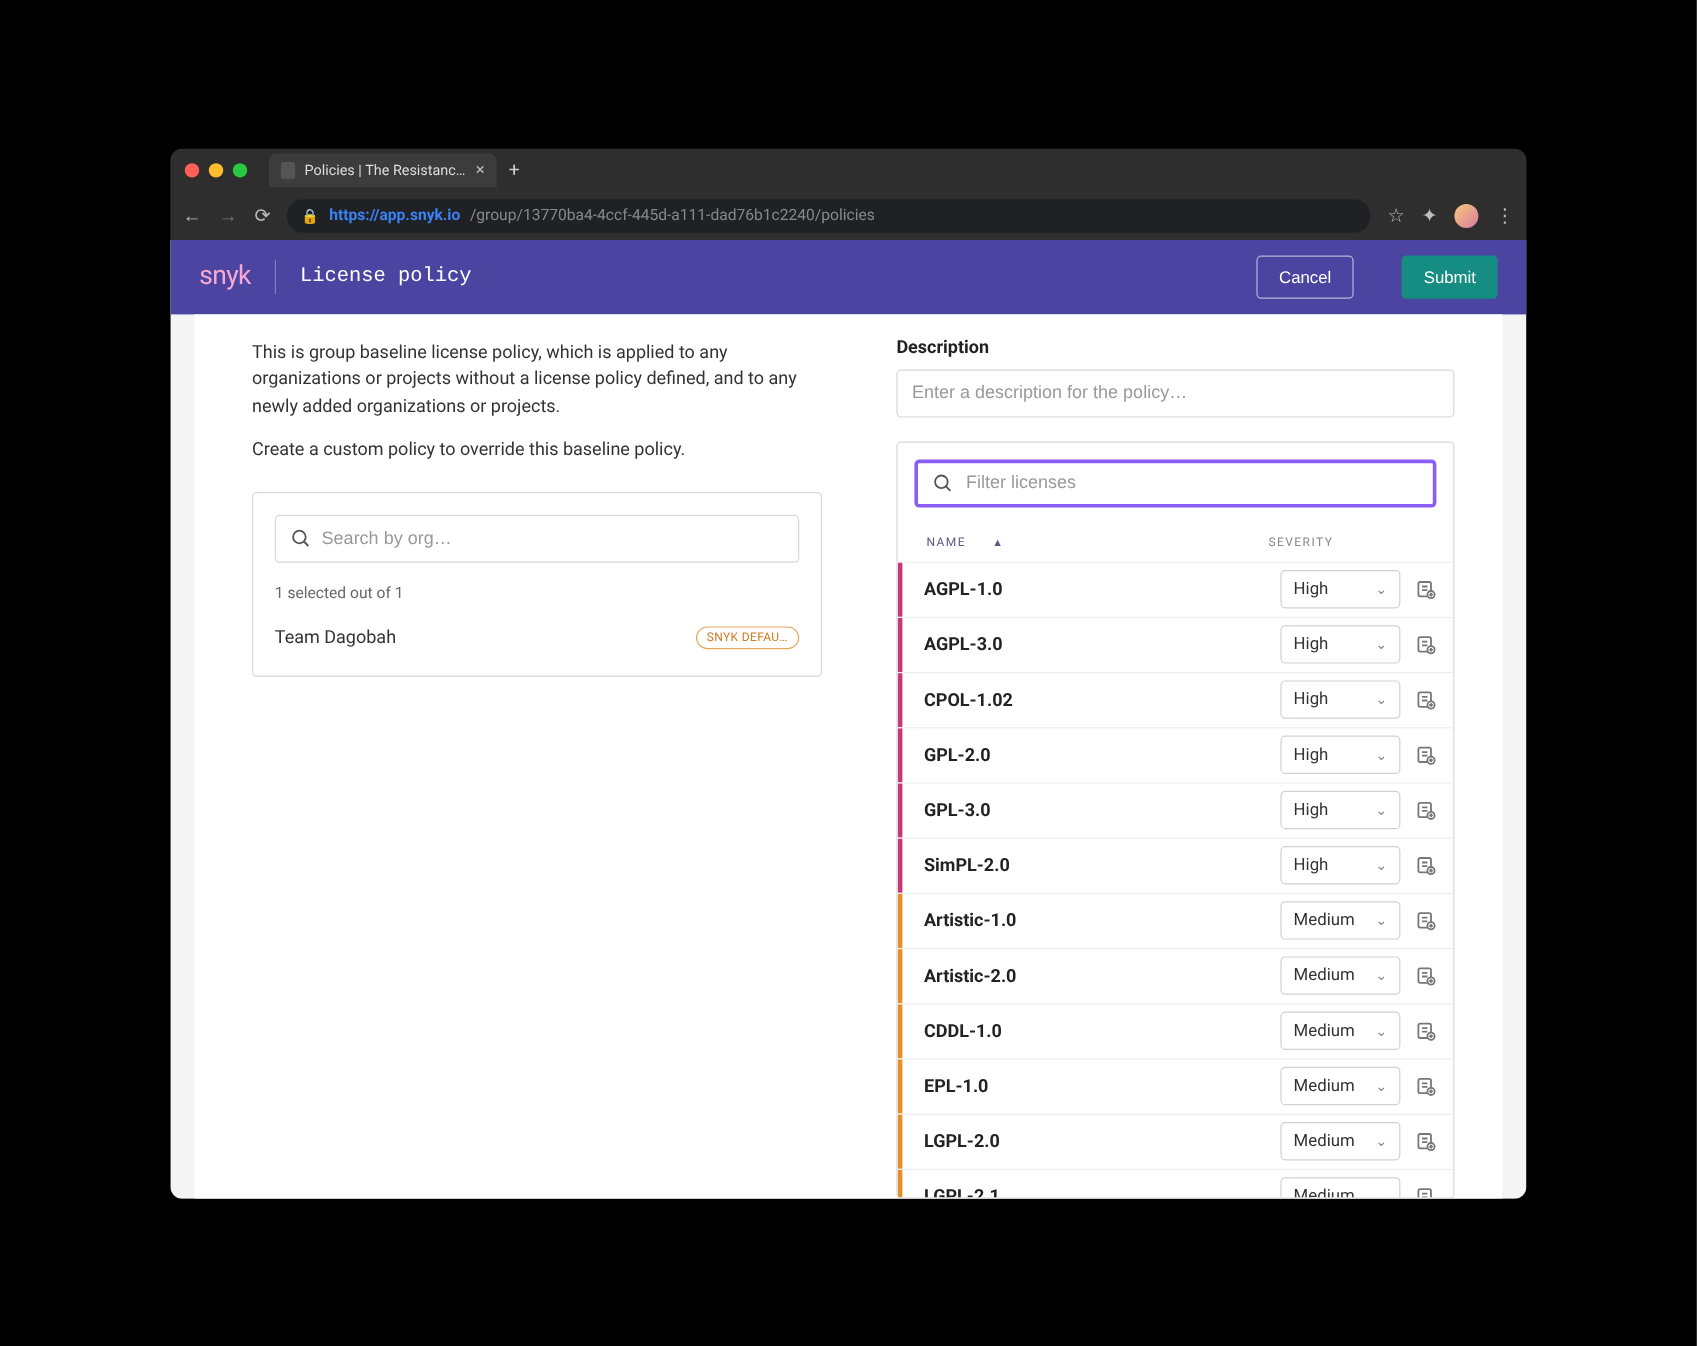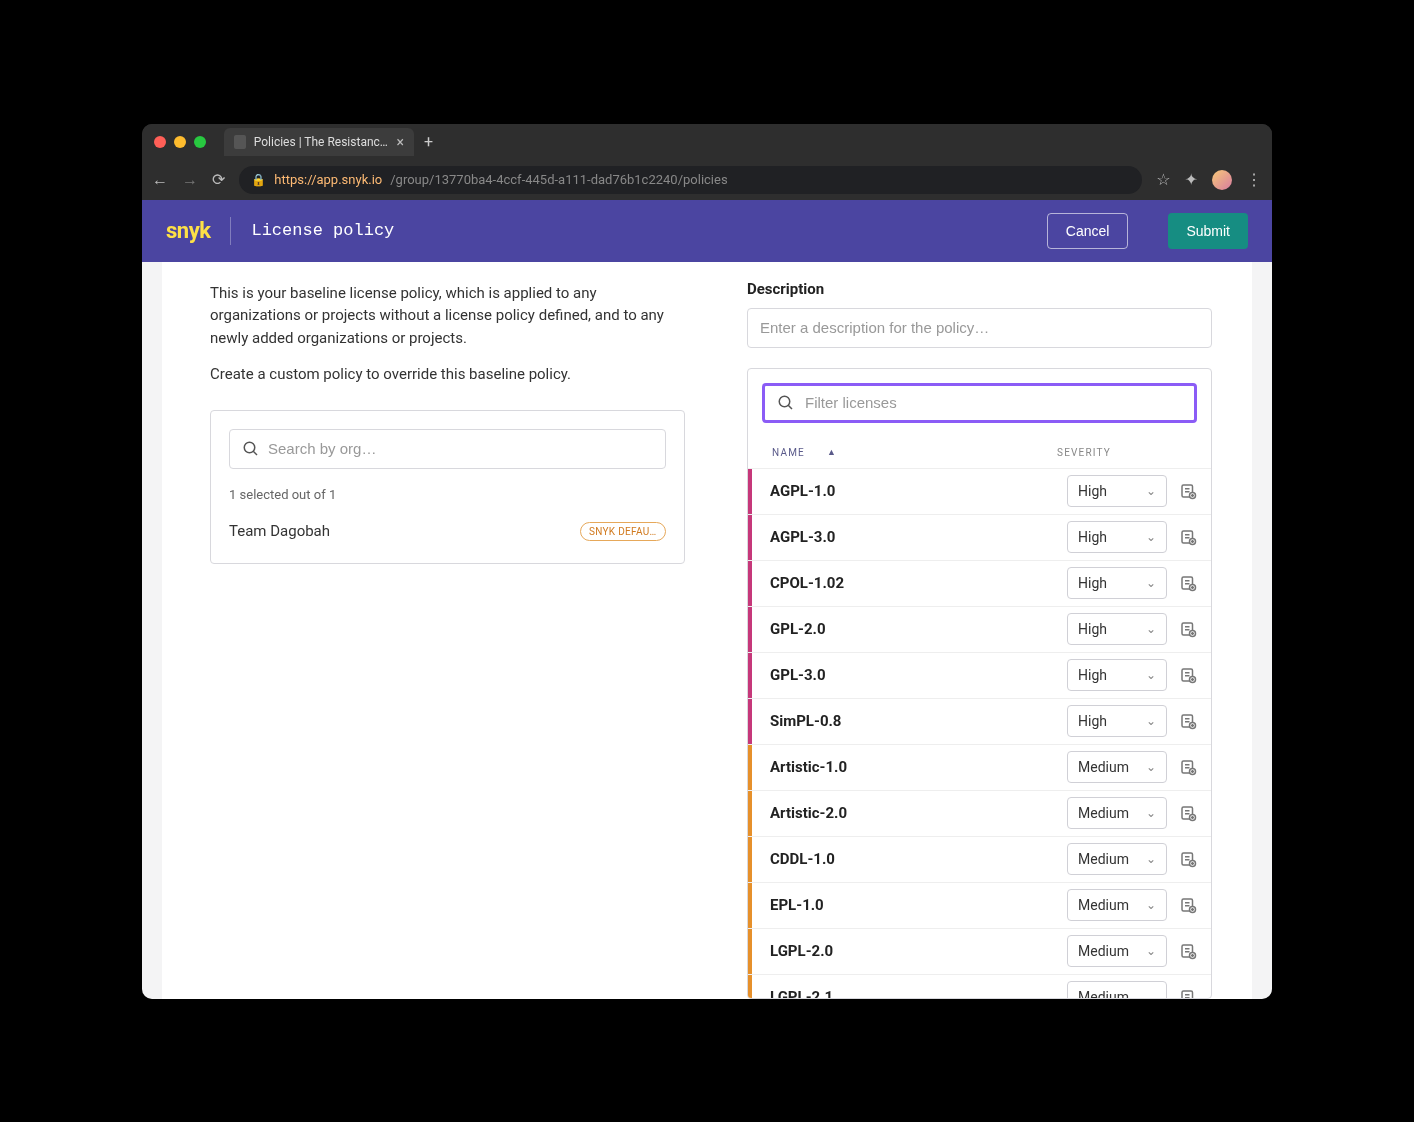--- a/index.html
+++ b/index.html
@@ -69,43 +69,43 @@
   background: #202124;
   border-radius: 14px;
   display: flex;
   align-items: center;
   padding: 0 12px;
   gap: 8px;
   color: #aaa;
   font-size: 13px;
 }
 .urlbar .lock { color: #ddd; font-size: 12px; }
-.urlbar .host { color: #fdba74; }
+.urlbar .host { color: #3b82f6; font-weight: bold; }
 .urlbar .path { color: #888; }
 .ext-icons { display: flex; gap: 14px; align-items: center; }
 .ext-icon { color: #bbb; font-size: 16px; }
 .avatar { width: 20px; height: 20px; border-radius: 50%; background: linear-gradient(135deg,#f7c978,#d87ca0); }
 .app {
   flex: 1;
   background: #f4f4f5;
   display: flex;
   flex-direction: column;
   overflow: hidden;
 }
 .header {
   background: #4b45a1;
   height: 62px;
   display: flex;
   align-items: center;
   padding: 0 24px;
   gap: 20px;
 }
 .logo {
-  color: #fde047;
-  font-weight: 700;
+  color: #f9a8d4;
+  font-weight: 400;
   font-size: 22px;
   letter-spacing: -0.5px;
   display: flex;
   align-items: center;
   gap: 6px;
 }
 .divider-v { width: 1px; height: 28px; background: rgba(255,255,255,0.3); }
 .page-title { color: #fff; font-size: 17px; font-weight: 500; font-family: Liberation Mono, monospace; }
 .header-spacer { flex: 1; }
 .btn {
@@ -286,21 +286,21 @@
         <span>snyk</span>
       </div>
       <div class="divider-v"></div>
       <div class="page-title">License policy</div>
       <div class="header-spacer"></div>
       <button class="btn btn-cancel">Cancel</button>
       <button class="btn btn-submit" style="margin-left:20px">Submit</button>
     </div>
     <div class="content">
       <div class="left-col">
-        <p class="intro-text">This is your baseline license policy, which is applied to any organizations or projects without a license policy defined, and to any newly added organizations or projects.</p>
+        <p class="intro-text">This is group baseline license policy, which is applied to any organizations or projects without a license policy defined, and to any newly added organizations or projects.</p>
         <p class="intro-text">Create a custom policy to override this baseline policy.</p>
         <div class="org-panel">
           <div class="search-field">
             <span class="search-glyph">
               <svg width="18" height="18" viewBox="0 0 24 24" fill="none" stroke="#555" stroke-width="2">
                   <circle cx="10" cy="10" r="7"></circle>
                   <line x1="20" y1="20" x2="15" y2="15"></line>
                 </svg>
             </span>
             <input type="text" placeholder="Search by org…" style="">
@@ -421,21 +421,21 @@
                     <line x1="8" y1="9" x2="14" y2="9"></line>
                     <line x1="8" y1="13" x2="14" y2="13"></line>
                     <circle cx="18" cy="18" r="4" fill="#fff"></circle>
                     <line x1="18" y1="16" x2="18" y2="20"></line>
                     <line x1="16" y1="18" x2="20" y2="18"></line>
                   </svg>
     </span>
               </div>
               <div class="license-row">
     <div class="sev-bar sev-high"></div>
-    <div class="license-name">SimPL-0.8</div>
+    <div class="license-name">SimPL-2.0</div>
     <div class="severity-select">
       <span>High</span>
       <span class="chevron">⌄</span>
     </div>
     <span class="action-icon">
       <svg width="18" height="18" viewBox="0 0 24 24" fill="none" stroke="#777" stroke-width="2">
                     <rect x="4" y="4" width="14" height="16" rx="2"></rect>
                     <line x1="8" y1="9" x2="14" y2="9"></line>
                     <line x1="8" y1="13" x2="14" y2="13"></line>
                     <circle cx="18" cy="18" r="4" fill="#fff"></circle>

